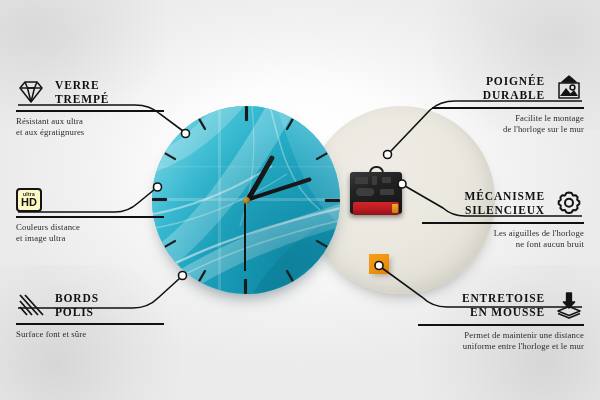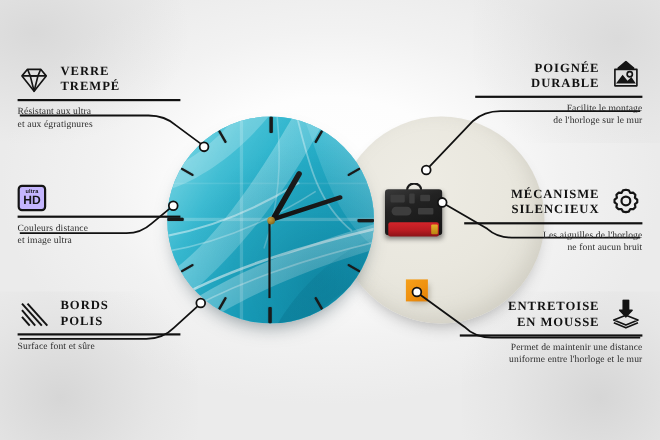--- a/index.html
+++ b/index.html
@@ -97,21 +97,21 @@
     position:absolute; left:50%; top:50%; width:7px; height:7px; margin:-3.5px 0 0 -3.5px;
     border-radius:50%; background:radial-gradient(circle at 35% 35%,#c9a23c,#6e5415);
   }
 
   
   svg#lines { position:absolute; inset:0; width:600px; height:400px; pointer-events:none; }
   svg#lines path { fill:none; stroke:#111; stroke-width:1.6; }
   svg#lines circle { fill:#fff; stroke:#111; stroke-width:1.6; }
 
   .callout { position:absolute; }
-  .callout .head { display:flex; align-items:flex-end; gap:9px; }
+  .callout .head { display:flex; align-items:flex-start; gap:9px;margin-top:20px; }
   .callout .title {
     font-family:"Liberation Serif", serif;
     font-weight:bold; font-size:11.5px; letter-spacing:.85px; color:#111;
     line-height:13.5px; text-transform:uppercase;
   }
   .callout .rule { height:1.6px; background:#111; margin-top:4px; }
   .callout .sub {
     font-family:"Liberation Serif", serif;
     font-size:8.7px; color:#2c2c2c; line-height:11px; margin-top:4px; letter-spacing:.12px;
   }
@@ -120,21 +120,21 @@
   .callout.right { text-align:right; }
   .callout.right .head { flex-direction:row; justify-content:flex-end; }
   .callout.right .sub { text-align:right; }
 
   .ico { flex:0 0 auto; display:block; }
   .ico svg { display:block; }
 
   #hd-badge {
     width:26px; height:24px; border:2px solid #141414; border-radius:4px;
     display:flex; flex-direction:column; align-items:center; justify-content:center;
-    background:#c4b5fd;
+    background:#fef9c3;
   }
   #hd-badge .u { font-size:5px; font-weight:bold; line-height:5px; letter-spacing:.2px; color:#141414;
     font-family:"Liberation Sans", sans-serif; }
   #hd-badge .h { font-size:11px; font-weight:bold; line-height:11px; color:#141414;
     font-family:"Liberation Sans", sans-serif; }
 </style>
 </head>
 <body>
 
 <div id="stage">

